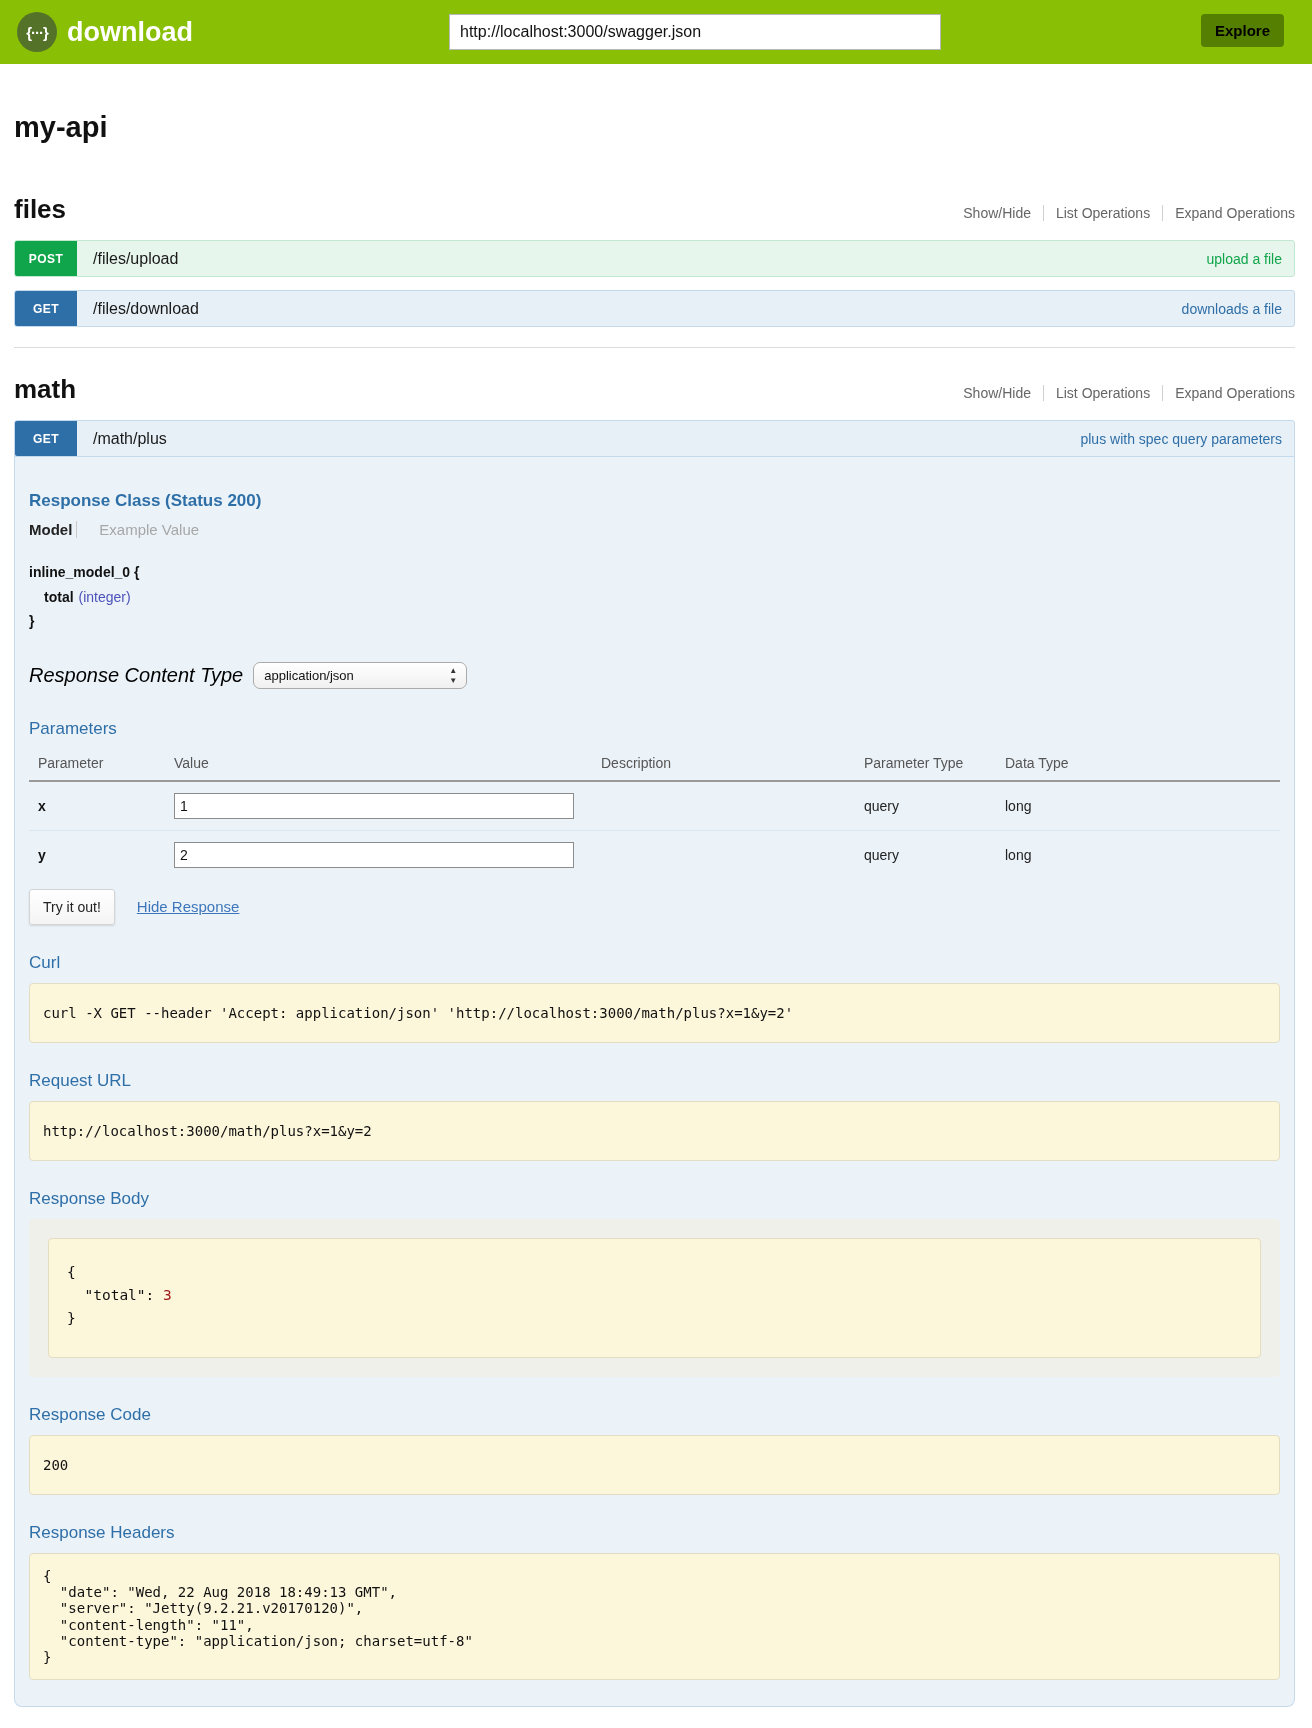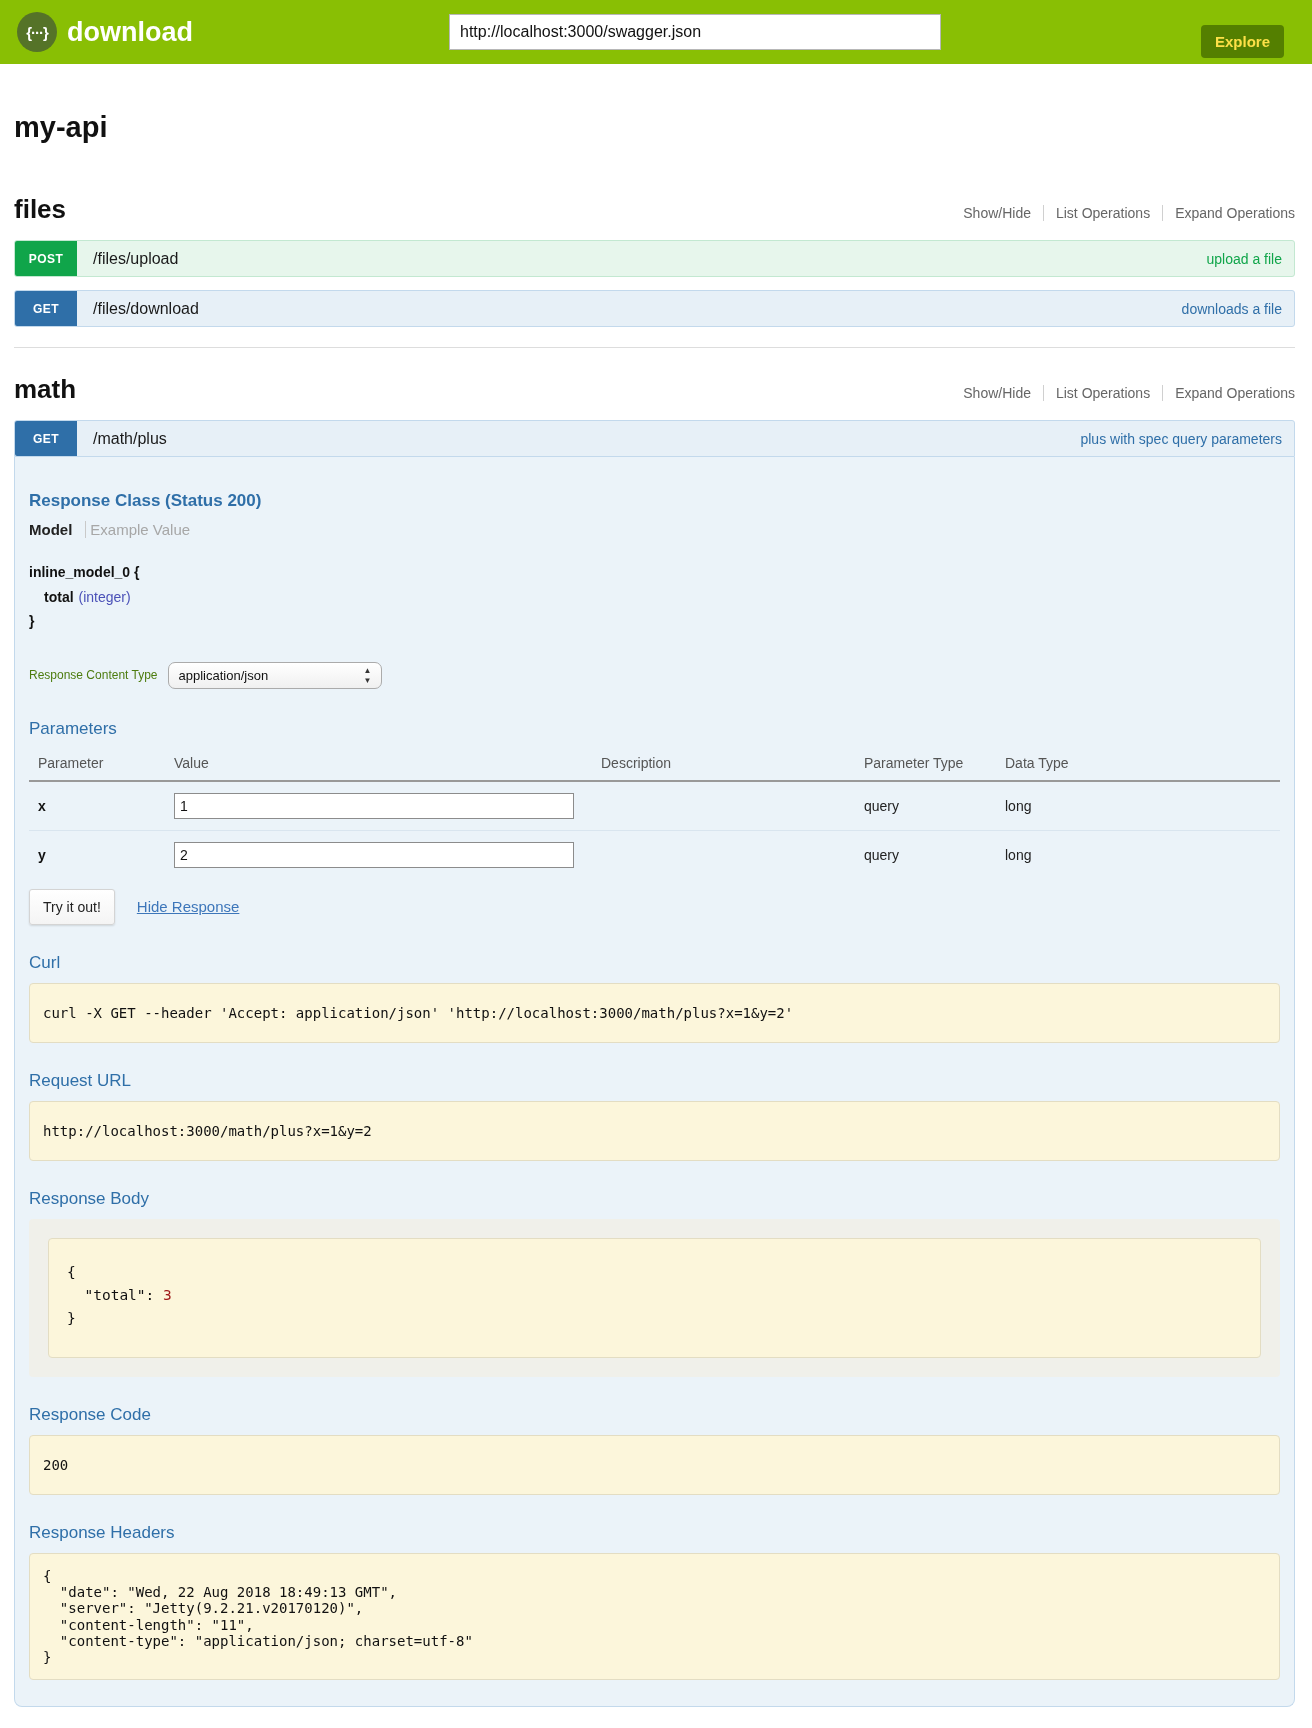--- a/index.html
+++ b/index.html
@@ -22,22 +22,22 @@
     color: #fff; font-weight: bold; font-size: 15px; letter-spacing: -1px;
   }
   .brand-text { color: #fff; font-weight: bold; font-size: 27px; margin-left: 10px; }
   .url-input {
     position: absolute; left: 449px; top: 14px; width: 492px; height: 36px;
     border: 1px solid #b7b7b7; box-shadow: 0 0 0 2px #ffffff inset;
     padding: 4px 10px; font-size: 16px; font-family: "Liberation Sans", sans-serif;
     color: #111; background: #fff;
   }
   .explore-btn {
-    position: absolute; right: 28px; top: 25px;
-    background: #547f00; color: #fde047; border: none; border-radius: 4px;
+    position: absolute; right: 28px; top: 14px;
+    background: #547f00; color: #000000; border: none; border-radius: 4px;
     font-size: 15px; font-weight: bold; padding: 8px 14px; cursor: pointer;
     font-family: "Liberation Sans", sans-serif;
   }
 
   
   .wrap { margin: 0 17px 0 14px; width: 1281px; }
   .api-title { font-size: 29px; font-weight: bold; color: #111; margin: 47px 0 50px 0; }
 
   .section-head {
     display: flex; justify-content: space-between; align-items: baseline;
@@ -79,30 +79,30 @@
     background: #ebf3f9; border: 1px solid #c3d9ec; border-top: none;
     border-radius: 0 0 8px 8px; padding: 14px 14px 22px 14px; margin-bottom: 50px;
   }
   .op-panel h4 {
     color: #2f6fa8; font-size: 17px; font-weight: 500; margin: 28px 0 10px 0;
   }
   .op-panel h4.first { margin-top: 20px; font-weight: bold; }
 
   .model-tabs { font-size: 15px; margin: 4px 0 22px 0; display: flex; align-items: center; }
   .tab-model { color: #222; font-weight: bold; cursor: pointer; }
-  .tab-example { color: #a7a7a7; margin-left: 13px; padding-left: 4px;
+  .tab-example { color: #a7a7a7; margin-left: 4px; padding-left: 22px;
                  border-left: 1px solid #c9c9c9; cursor: pointer; }
 
   .model-sig { font-size: 14px; color: #111; line-height: 1.75; margin-bottom: 28px; }
   .model-sig .b { font-weight: bold; }
   .model-prop-line { padding-left: 15px; }
   .prop-type { color: #4b51b8; margin-left: 5px; }
 
   .rct-row { display: flex; align-items: center; margin: 6px 0 30px 0; }
-  .rct-label { font-size: 12px; color: #4d7c0f; }
+  .rct-label { font-size: 20px; color: #000000; font-style: italic; }
   .fake-select {
     margin-left: 10px; width: 214px; height: 27px;
     border: 1px solid #ababab; border-radius: 7px;
     background: linear-gradient(#ffffff, #f0f0f0);
     display: flex; align-items: center; font-size: 13px; color: #111;
     padding: 0 8px 0 10px; cursor: pointer; position: relative;
   }
   .select-arrows {
     position: absolute; right: 9px; top: 3px; display: flex; flex-direction: column;
     font-size: 8px; line-height: 10px; color: #333;

